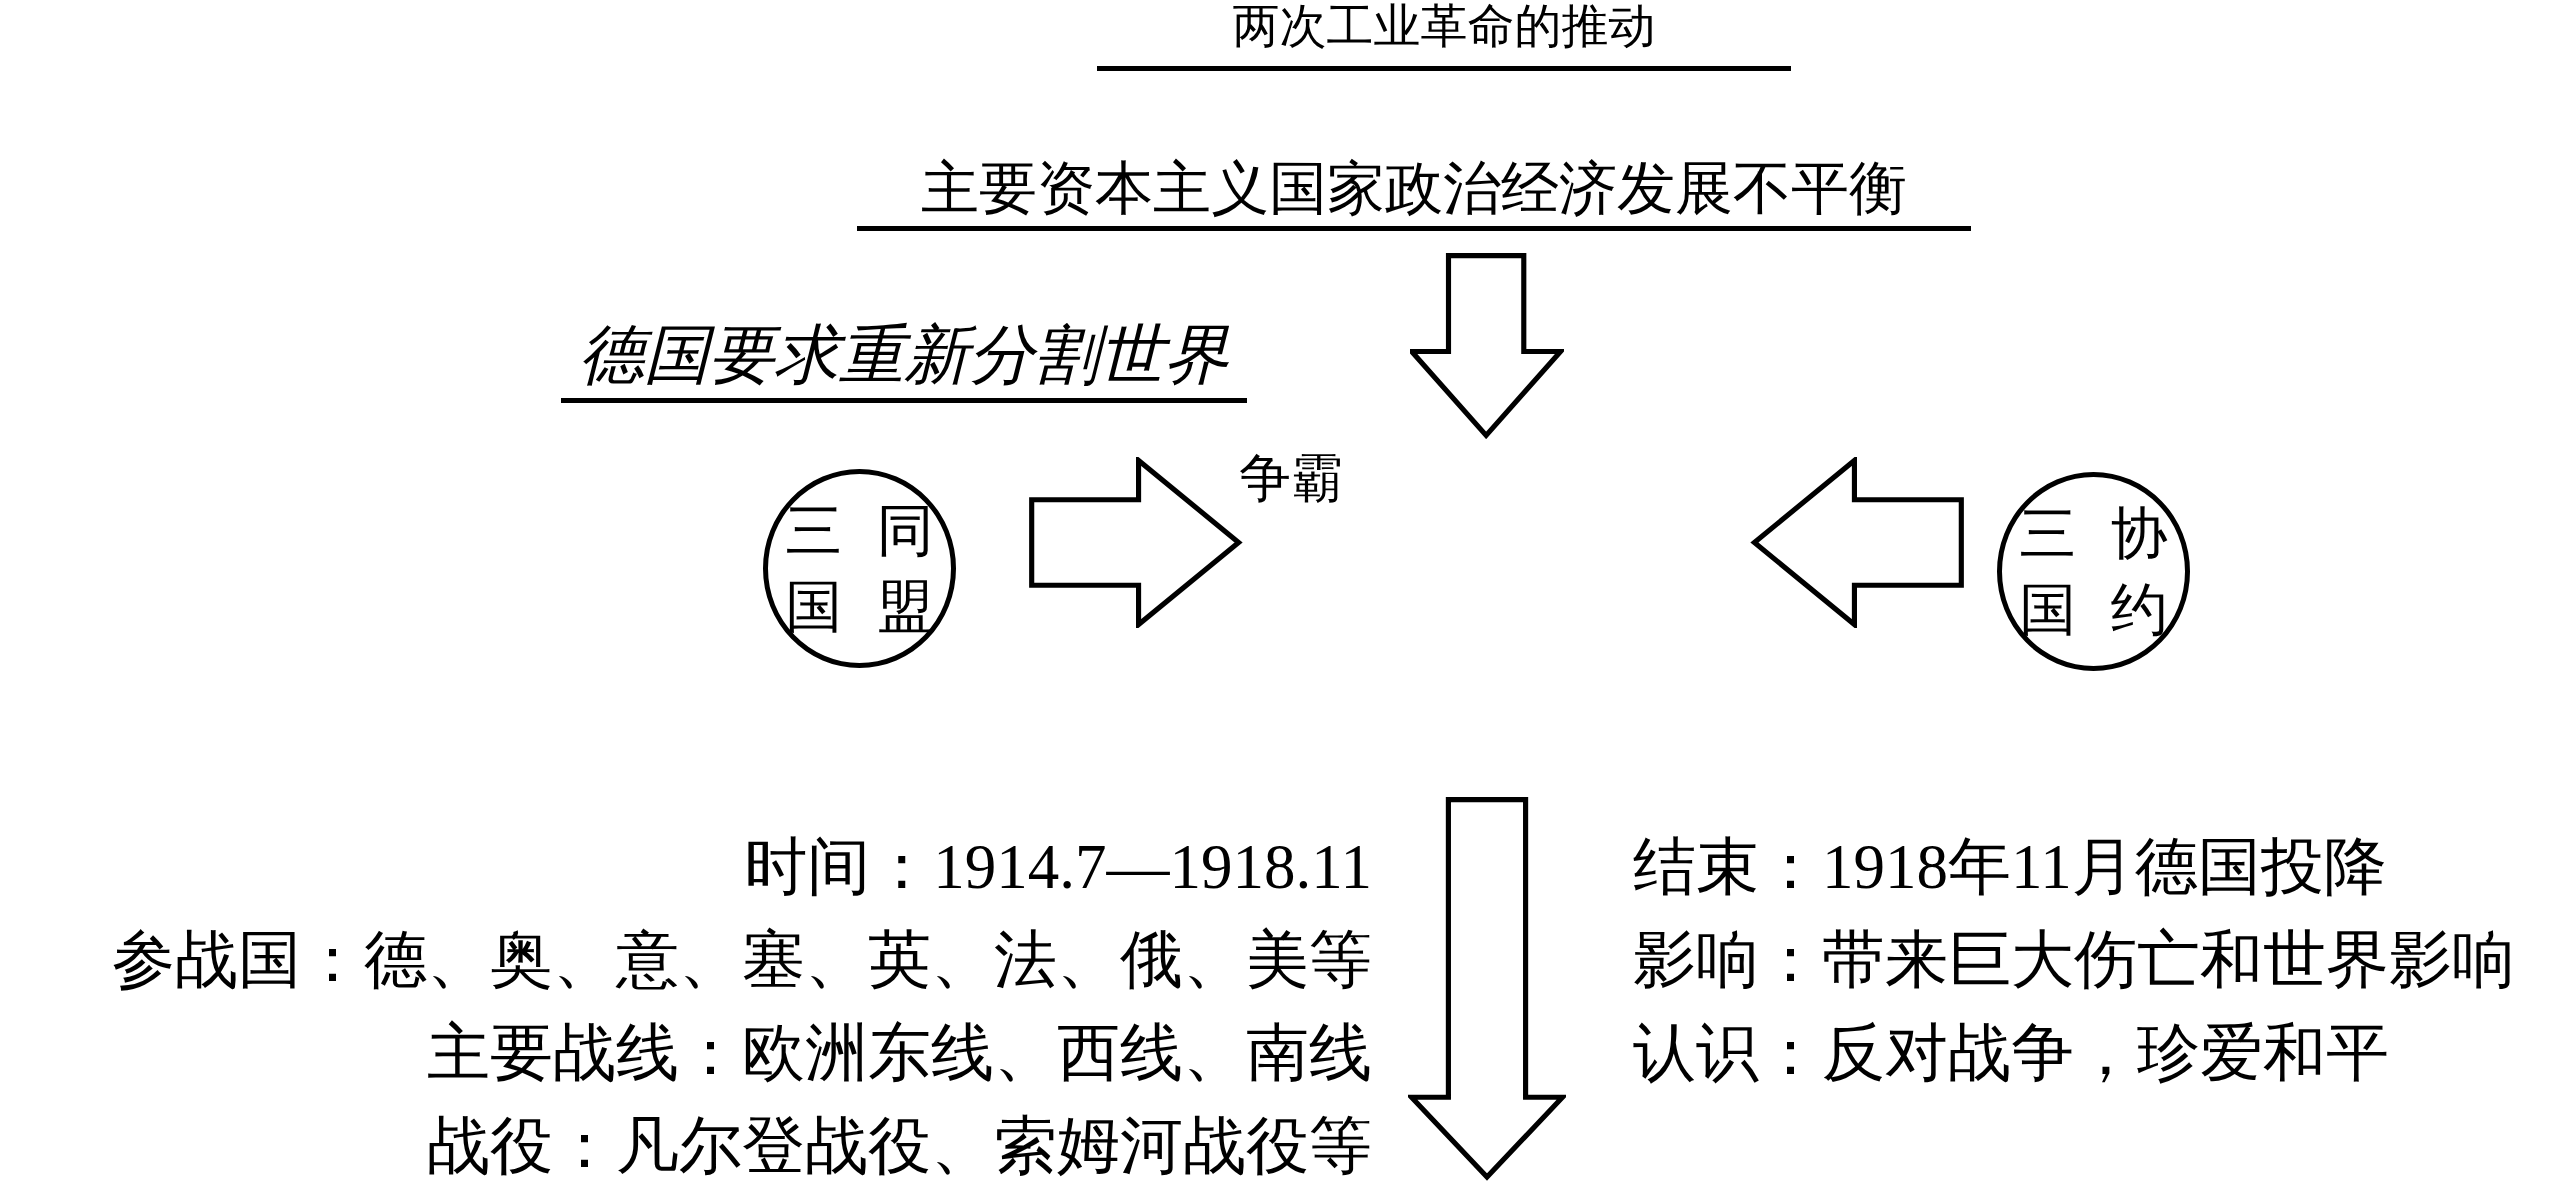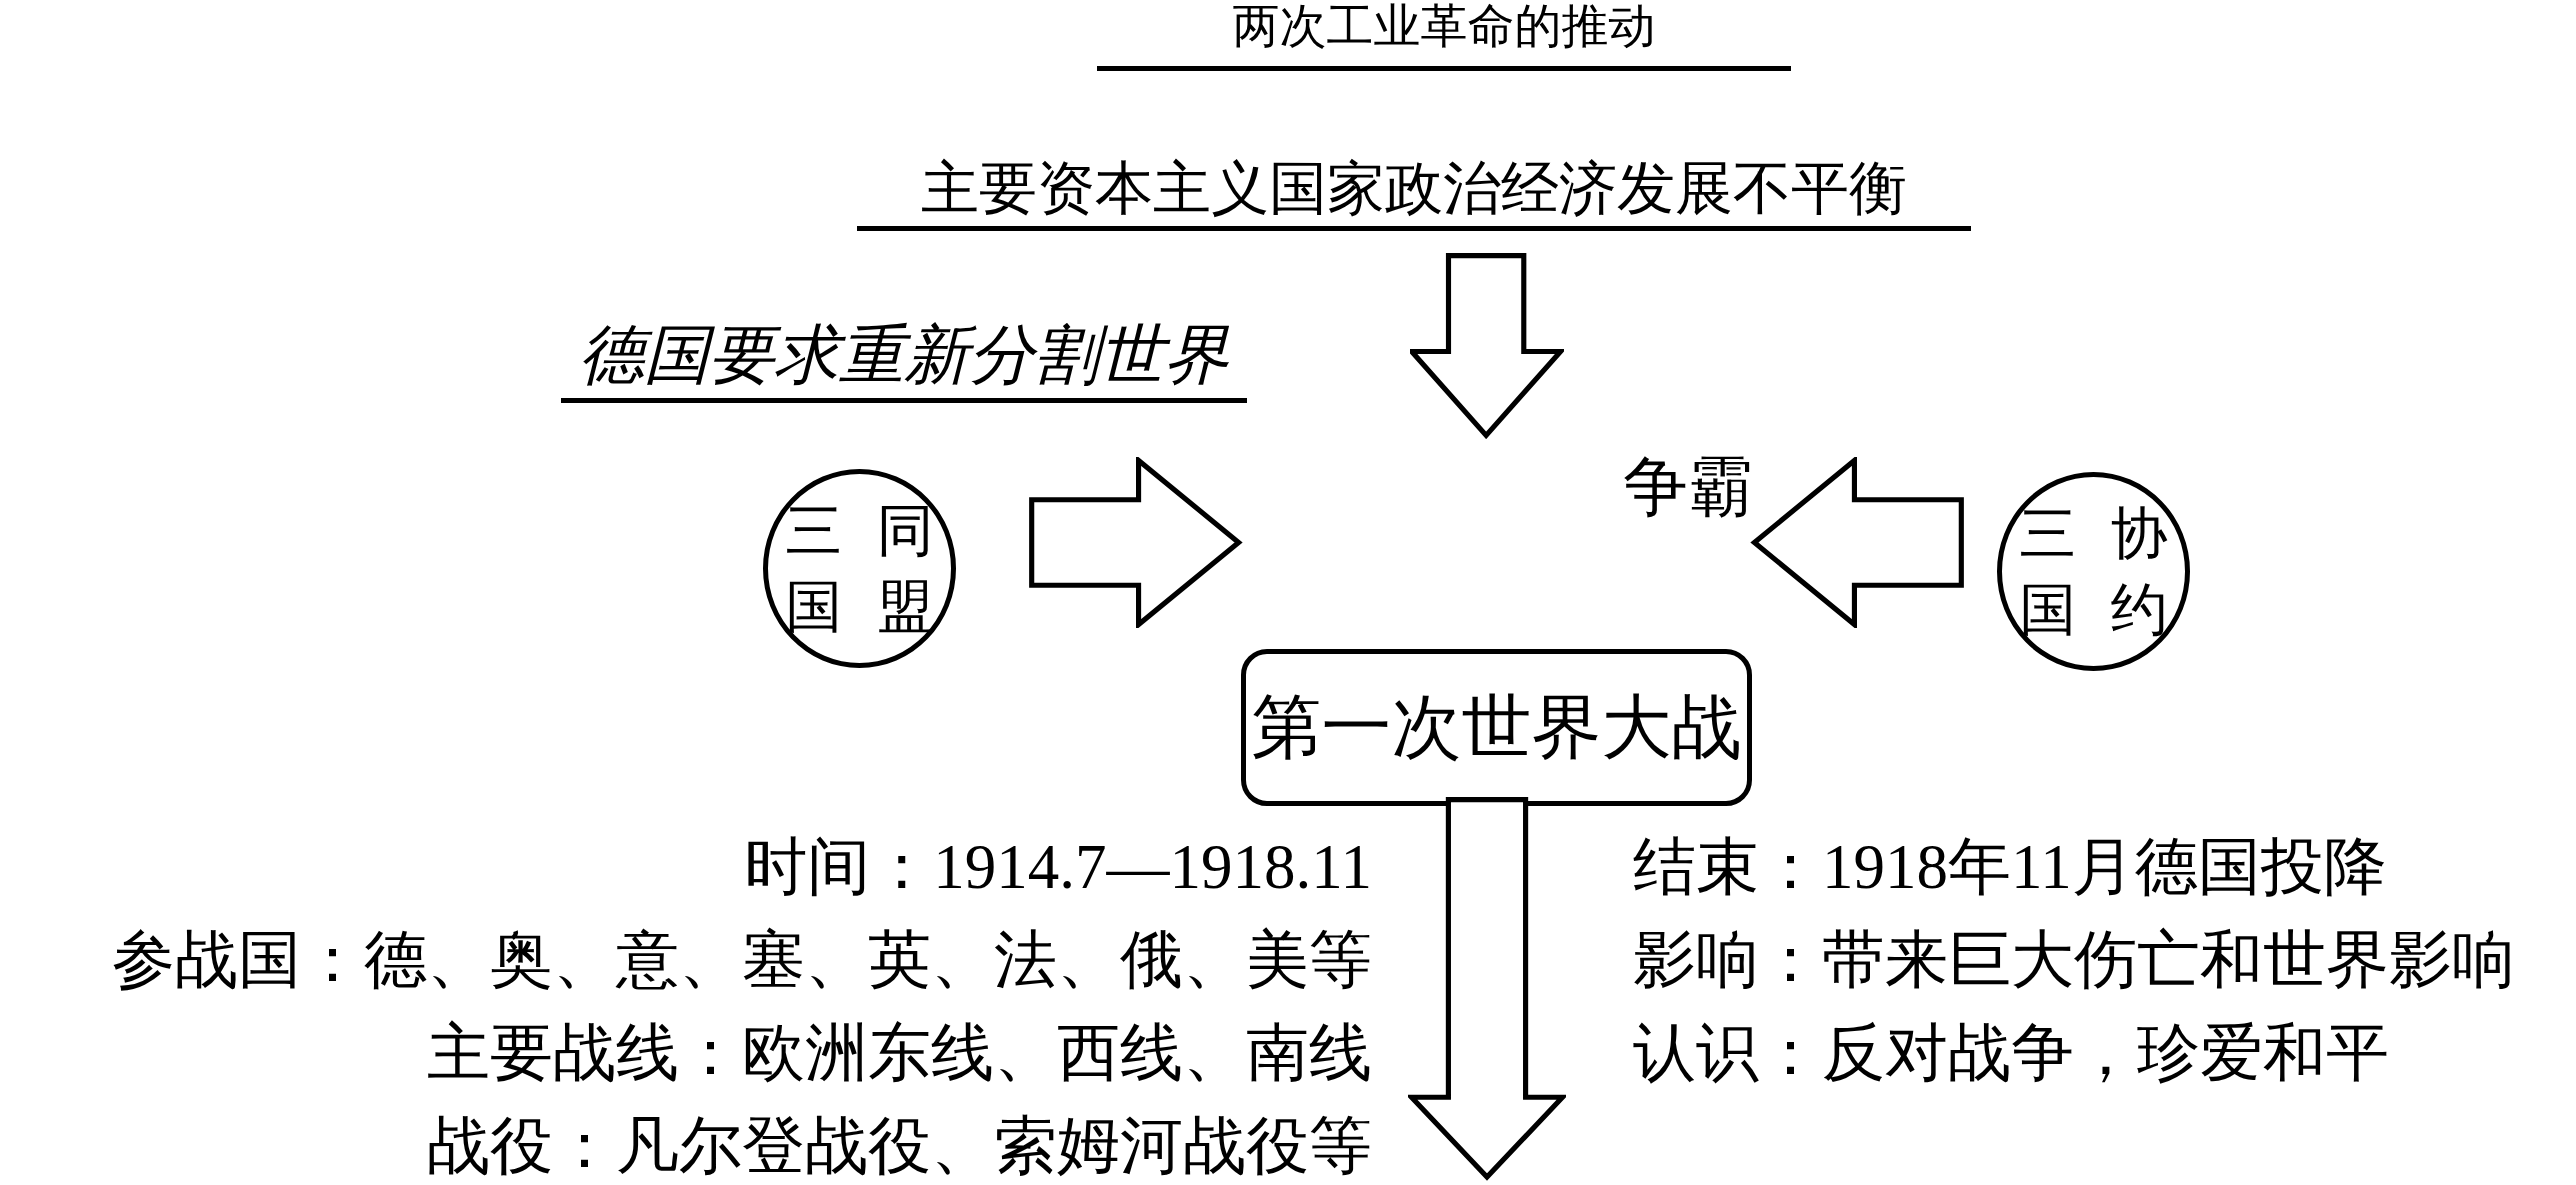--- a/index.html
+++ b/index.html
@@ -12,21 +12,21 @@
     position:absolute;text-align:center;
     border-bottom:5.1px solid var(--ink,#000);
     white-space:nowrap;
   }
   .t1{left:1097px;top:1.7px;width:694px;font-size:47px;line-height:1.05;padding-bottom:15px;}
   .t2{left:857px;top:156px;width:1114px;font-size:58px;line-height:1.15;padding-bottom:3.4px;}
   .t3l{left:561px;top:315px;width:686px;font-size:65px;line-height:1.25;padding-bottom:2px;font-style:italic;}
   .t3r{left:1727px;top:315px;width:767px;font-size:65px;line-height:1.25;padding-bottom:10.3px;}
   .center-text{
     position:absolute;left:1239px;top:446px;width:514px;
-    font-size:65px;line-height:1.28;text-align:right;white-space:nowrap;
+    font-size:52px;line-height:1.28;text-align:left;white-space:nowrap;
   }
   .circle{
     position:absolute;width:183px;height:189px;
     border:5.1px solid var(--ink,#000);border-radius:50%;
     display:flex;flex-direction:row;align-items:center;justify-content:center;
     font-size:57px;line-height:1.32;text-align:center;
   }
   .circle.left{left:763px;top:469px;}
   .circle.right{left:1997px;top:472px;}
   .war-box{
@@ -74,21 +74,20 @@
   </div>
 
   <svg class="arrow-svg" style="left:1029px;top:457px;" width="214" height="171" viewBox="0 0 250 200">
     <polygon points="3,50 128,50 128,4 245,100 128,196 128,150 3,150"></polygon>
   </svg>
 
   <svg class="arrow-svg" style="left:1750px;top:457px;" width="214" height="171" viewBox="0 0 250 200">
     <polygon points="247,50 122,50 122,4 5,100 122,196 122,150 247,150"></polygon>
   </svg>
 
-  <div class="war-box">第一次世界大战</div>
 
   <svg class="arrow-svg" style="left:1408px;top:797px;" width="158" height="386" viewBox="0 0 184 450">
     <polygon points="47,3 137,3 137,350 180,350 92,443 4,350 47,350"></polygon>
   </svg>
 
   <div class="details left">
     <div>时间：1914.7—1918.11</div>
     <div>参战国：德、奥、意、塞、英、法、俄、美等</div>
     <div>主要战线：欧洲东线、西线、南线</div>
     <div>战役：凡尔登战役、索姆河战役等</div>

